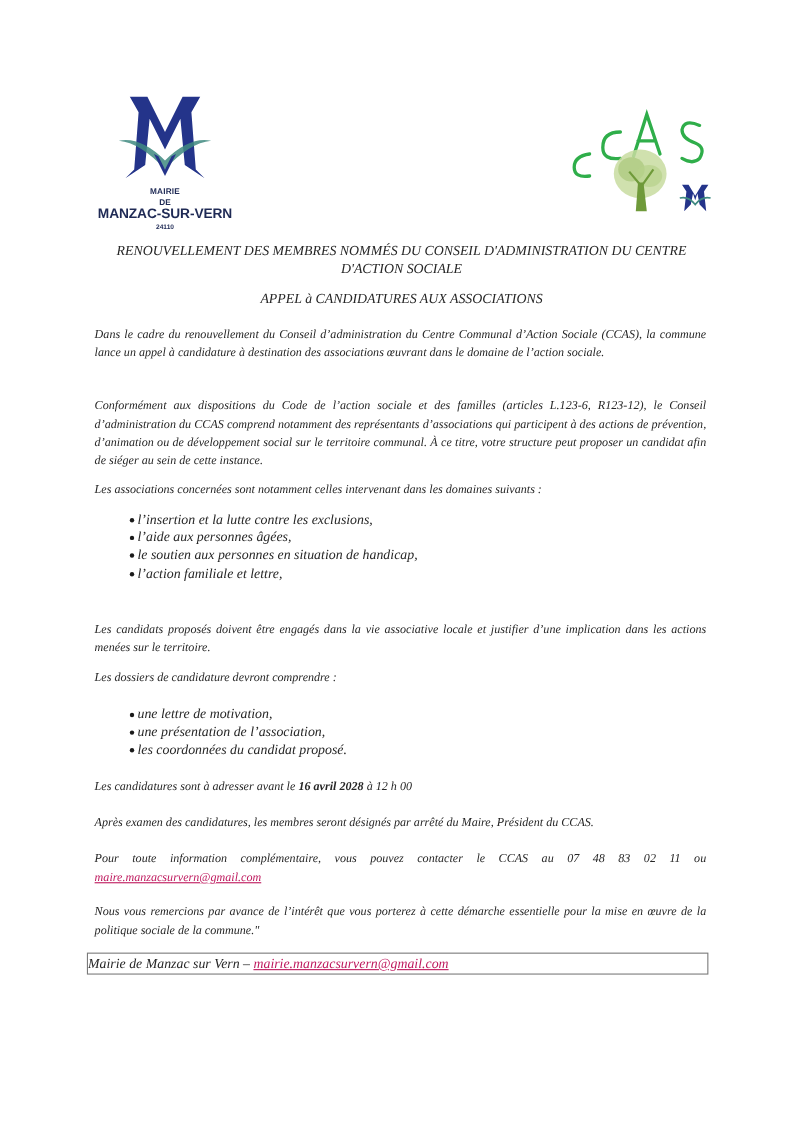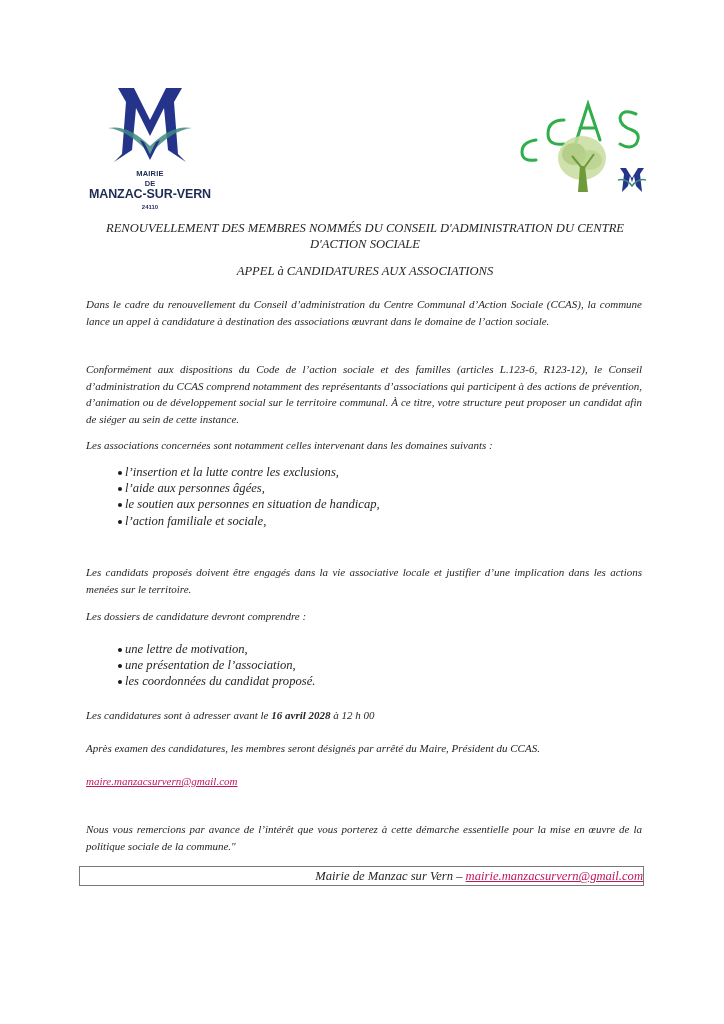--- a/index.html
+++ b/index.html
@@ -46,21 +46,21 @@
     .bullets li { position: relative; padding-left: 7px; }
     .bullets li::before { content: ""; position: absolute; left: 0; top: 7px;
       width: 4px; height: 4px; border-radius: 50%; background: #1a1a1a; }
     .b1 { top: 464px; }
     .b2 { top: 641px; }
 
     .bold { font-weight: bold; }
     a.link { color: #be185d; text-decoration: underline; }
 
     .footer-box { position: absolute; left: 79px; top: 866px; width: 565px; height: 20px;
-      border: 1px solid #7a7a7a; box-sizing: border-box; text-align: right;
+      border: 1px solid #7a7a7a; box-sizing: border-box; text-align: left;
       font-style: italic; font-size: 12.6px; line-height: 18px; color: #262626; }
   </style>
 </head>
 <body>
 
 <div class="page">
 
   <div class="logo-left">
     <svg width="92" height="80" viewBox="0 0 92 80">
 
@@ -100,37 +100,38 @@
   <div class="title title2">APPEL à CANDIDATURES AUX ASSOCIATIONS</div>
 
   <div class="para p1"><span>Dans le cadre du renouvellement du Conseil d’administration du Centre Communal d’Action Sociale (CCAS), la commune lance un appel à candidature à destination des associations œuvrant dans le domaine de l’action sociale.</span></div>
   <div class="para p2"><span>Conformément aux dispositions du Code de l’action sociale et des familles (articles L.123-6, R123-12), le Conseil d’administration du CCAS comprend notamment des représentants d’associations qui participent à des actions de prévention, d’animation ou de développement social sur le territoire communal. À ce titre, votre structure peut proposer un candidat afin de siéger au sein de cette instance.</span></div>
   <div class="para p3">Les associations concernées sont notamment celles intervenant dans les domaines suivants :</div>
 
   <ul class="bullets b1">
     <li>l’insertion et la lutte contre les exclusions,</li>
     <li>l’aide aux personnes âgées,</li>
     <li>le soutien aux personnes en situation de handicap,</li>
-    <li>l’action familiale et sociale,</li>
+    <li>l’action familiale et lettre,</li>
   </ul>
 
   <div class="para p4">Les candidats proposés doivent être engagés dans la vie associative locale et justifier d’une implication dans les actions menées sur le territoire.</div>
   <div class="para p5">Les dossiers de candidature devront comprendre :</div>
 
   <ul class="bullets b2">
     <li>une lettre de motivation,</li>
     <li>une présentation de l’association,</li>
     <li>les coordonnées du candidat proposé.</li>
   </ul>
 
   <div class="para p6"><span>Les candidatures sont à adresser avant le </span><span class="bold">16 avril 2028</span><span> à </span><span>12 h 00</span></div>
 
   <div class="para p7">Après examen des candidatures, les membres seront désignés par arrêté du Maire, Président du CCAS.</div>
 
   <div class="para p8">
+    <div style="text-align: justify; text-align-last: justify;">Pour toute information complémentaire, vous pouvez contacter le CCAS au 07 48 83 02 11 ou</div>
     <a class="link" href="#">maire.manzacsurvern@gmail.com</a>
   </div>
 
   <div class="para p9">Nous vous remercions par avance de l’intérêt que vous porterez à cette démarche essentielle pour la mise en œuvre de la politique sociale de la commune."</div>
 
   <div class="footer-box">
     <span>Mairie de Manzac sur Vern  – </span><a class="link" href="#">mairie.manzacsurvern@gmail.com</a>
   </div>
 
 </div>

